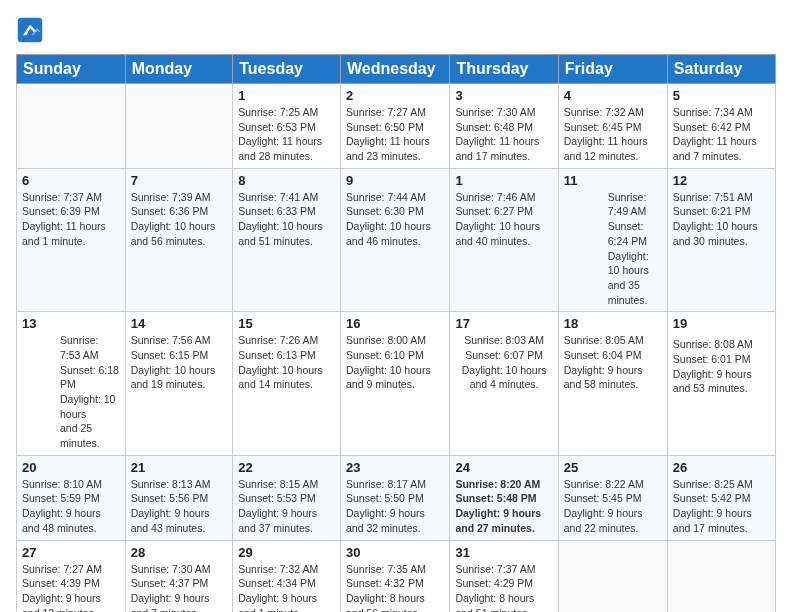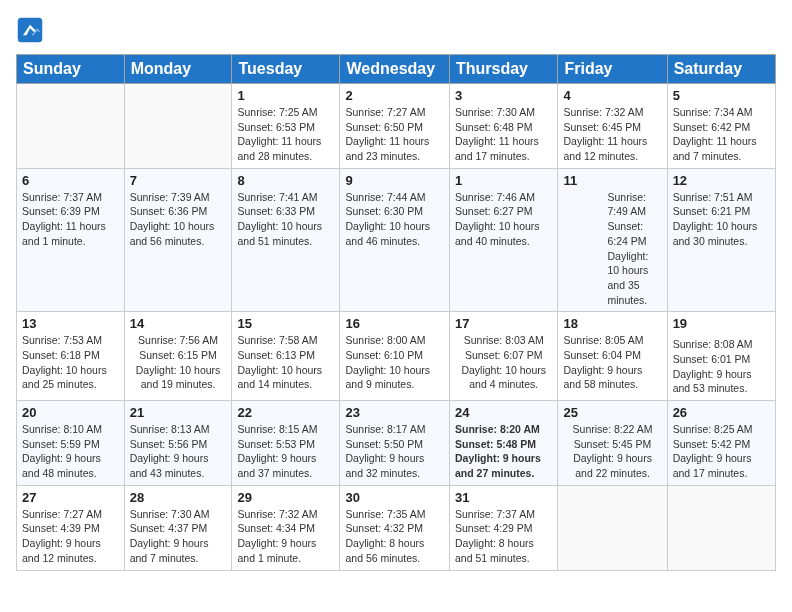--- a/index.html
+++ b/index.html
@@ -208,35 +208,35 @@
           <span class="day-num">12</span>
           <div class="day-detail" style="white-space: pre-line;">Sunrise: 7:51 AM
 Sunset: 6:21 PM
 Daylight: 10 hours
 and 30 minutes.</div>
         </td>
       </tr>
       <tr>
         <td>
           <span class="day-num">13</span>
-          <div class="day-detail" style="white-space: pre-line;">Sunrise: 7:53 AM
+          <div class="day-detail" style="white-space: pre-line; margin-left: 38px;">Sunrise: 7:53 AM
 Sunset: 6:18 PM
 Daylight: 10 hours
 and 25 minutes.</div>
         </td>
         <td>
           <span class="day-num">14</span>
-          <div class="day-detail" style="white-space: pre-line; text-align: center;">Sunrise: 7:56 AM
+          <div class="day-detail" style="white-space: pre-line;">Sunrise: 7:56 AM
 Sunset: 6:15 PM
 Daylight: 10 hours
 and 19 minutes.</div>
         </td>
         <td>
           <span class="day-num">15</span>
-          <div class="day-detail" style="white-space: pre-line;">Sunrise: 7:58 AM
+          <div class="day-detail" style="white-space: pre-line;">Sunrise: 7:26 AM
 Sunset: 6:13 PM
 Daylight: 10 hours
 and 14 minutes.</div>
         </td>
         <td>
           <span class="day-num">16</span>
           <div class="day-detail" style="white-space: pre-line;">Sunrise: 8:00 AM
 Sunset: 6:10 PM
 Daylight: 10 hours
 and 9 minutes.</div>
@@ -294,21 +294,21 @@
         </td>
         <td>
           <span class="day-num">24</span>
           <div class="day-detail" style="white-space: pre-line; font-weight: bold;">Sunrise: 8:20 AM
 Sunset: 5:48 PM
 Daylight: 9 hours
 and 27 minutes.</div>
         </td>
         <td>
           <span class="day-num">25</span>
-          <div class="day-detail" style="white-space: pre-line; text-align: center;">Sunrise: 8:22 AM
+          <div class="day-detail" style="white-space: pre-line;">Sunrise: 8:22 AM
 Sunset: 5:45 PM
 Daylight: 9 hours
 and 22 minutes.</div>
         </td>
         <td>
           <span class="day-num">26</span>
           <div class="day-detail" style="white-space: pre-line;">Sunrise: 8:25 AM
 Sunset: 5:42 PM
 Daylight: 9 hours
 and 17 minutes.</div>

